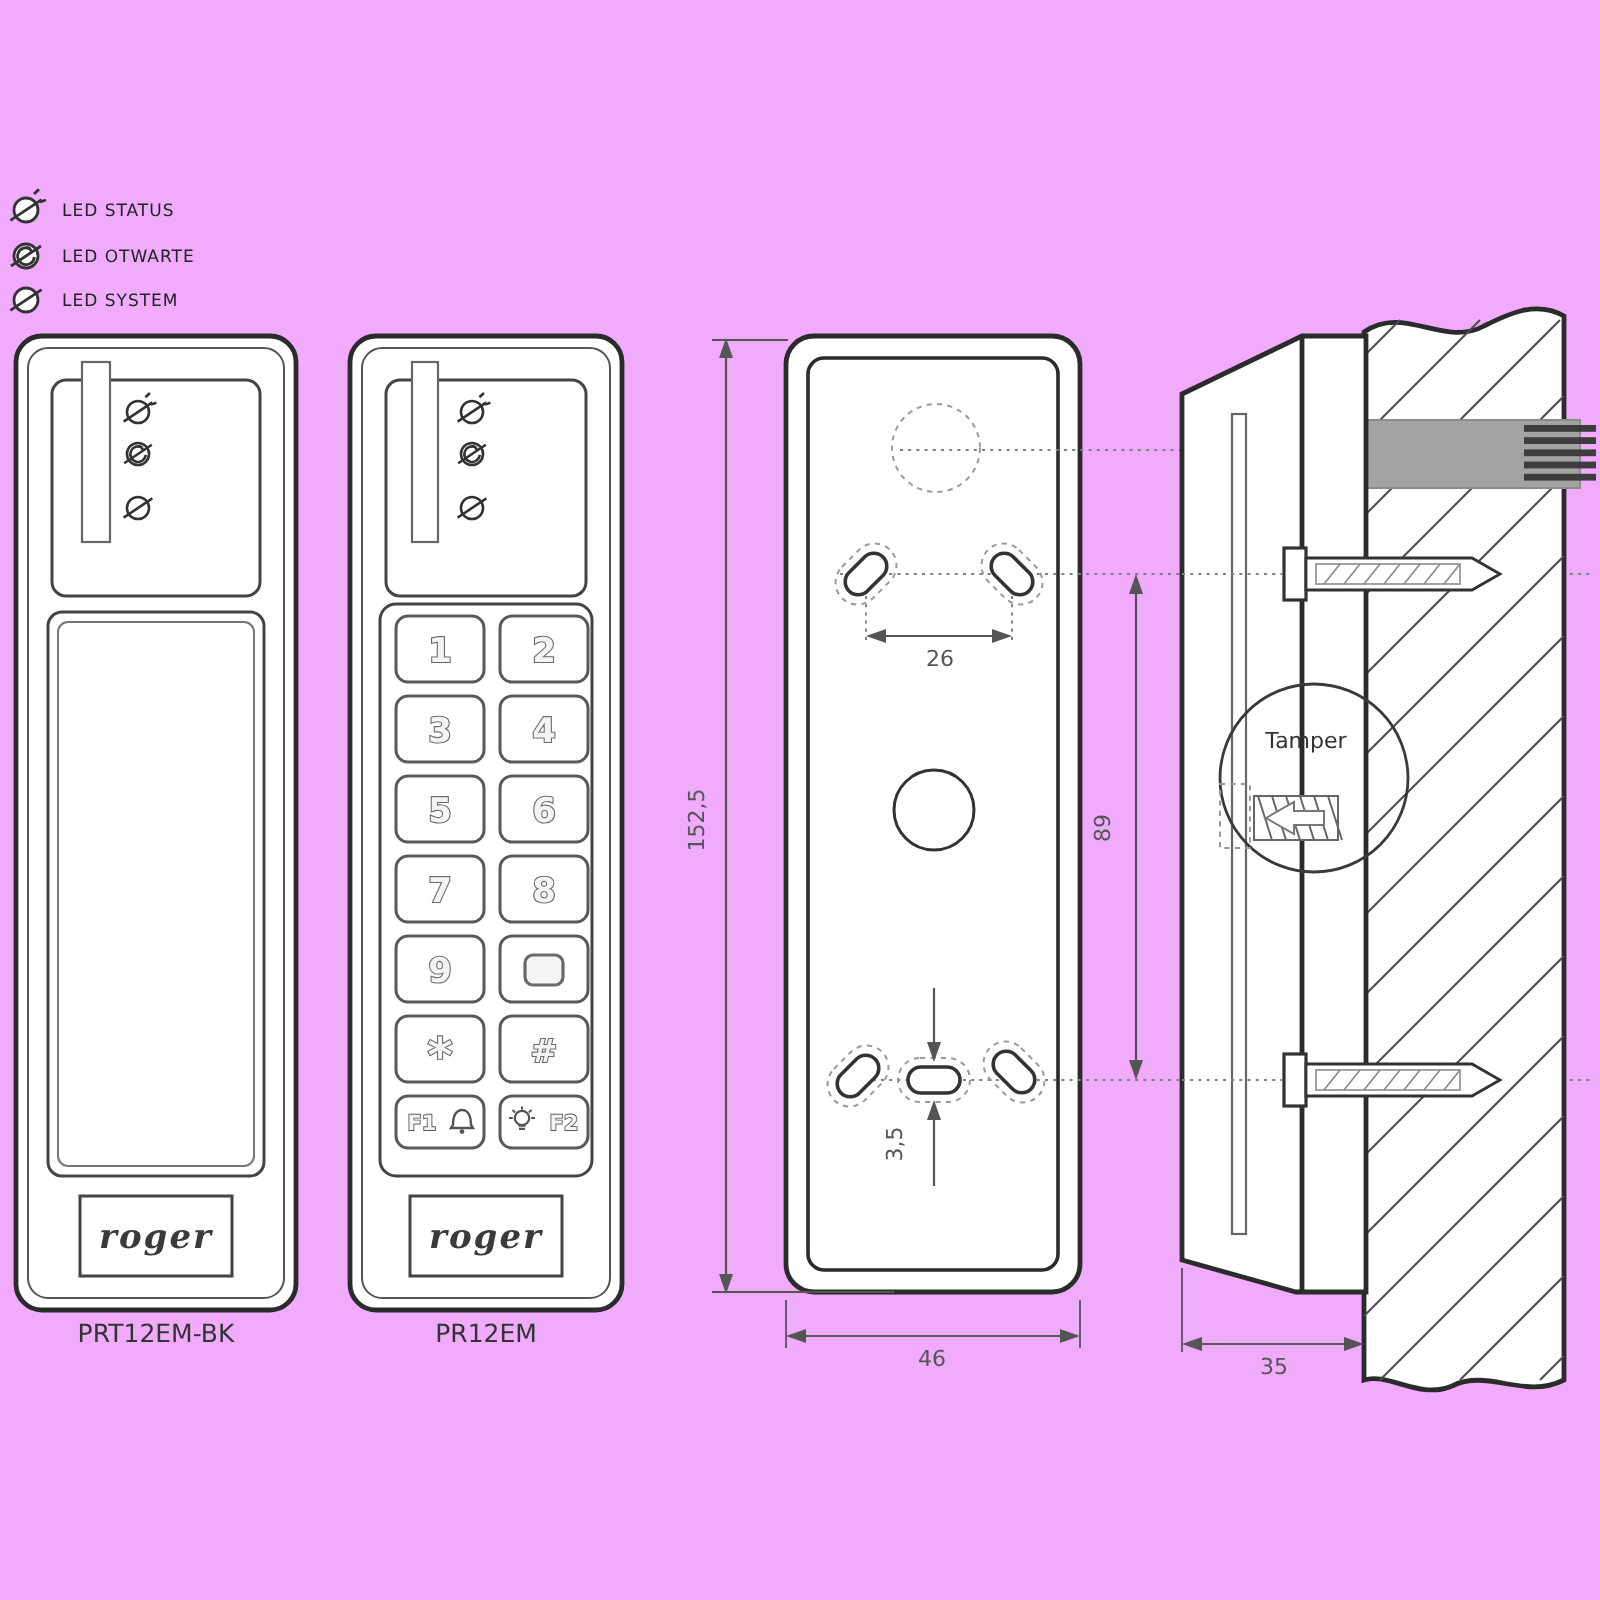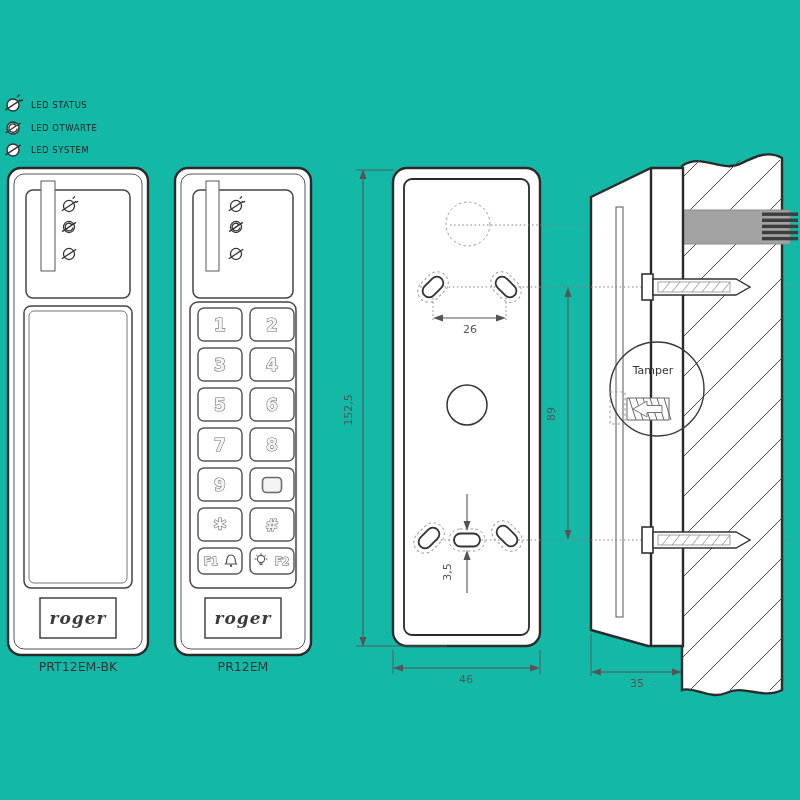--- a/index.html
+++ b/index.html
@@ -1,16 +1,16 @@
 <!DOCTYPE html>
 <html><head>
 <meta charset="utf-8">
 <style>
   html,body{margin:0;padding:0;background:#fff;}
-  #stage{position:relative;width:800px;height:800px;background:#14b8a6;overflow:hidden;
+  #stage{position:relative;width:800px;height:800px;background:#f0abfc;overflow:hidden;
          font-family:"DejaVu Sans",sans-serif;}
   svg{position:absolute;left:0;top:0;}
   text{font-family:"DejaVu Sans",sans-serif;}
   .legendtxt{font-size:8.5px;fill:#222;letter-spacing:.5px;}
   .devlabel{font-size:12.5px;fill:#333;text-anchor:middle;}
   .logo{font-family:"DejaVu Serif",serif;font-style:italic;font-weight:bold;
         font-size:17px;fill:#3a3a3a;text-anchor:middle;letter-spacing:1px;}
   .dim{font-size:11px;fill:#555;text-anchor:middle;}
   .tamper{font-size:11px;fill:#333;text-anchor:middle;}
   .keyglyph{font-size:17px;font-weight:bold;fill:#f4f4f4;stroke:#6a6a6a;

